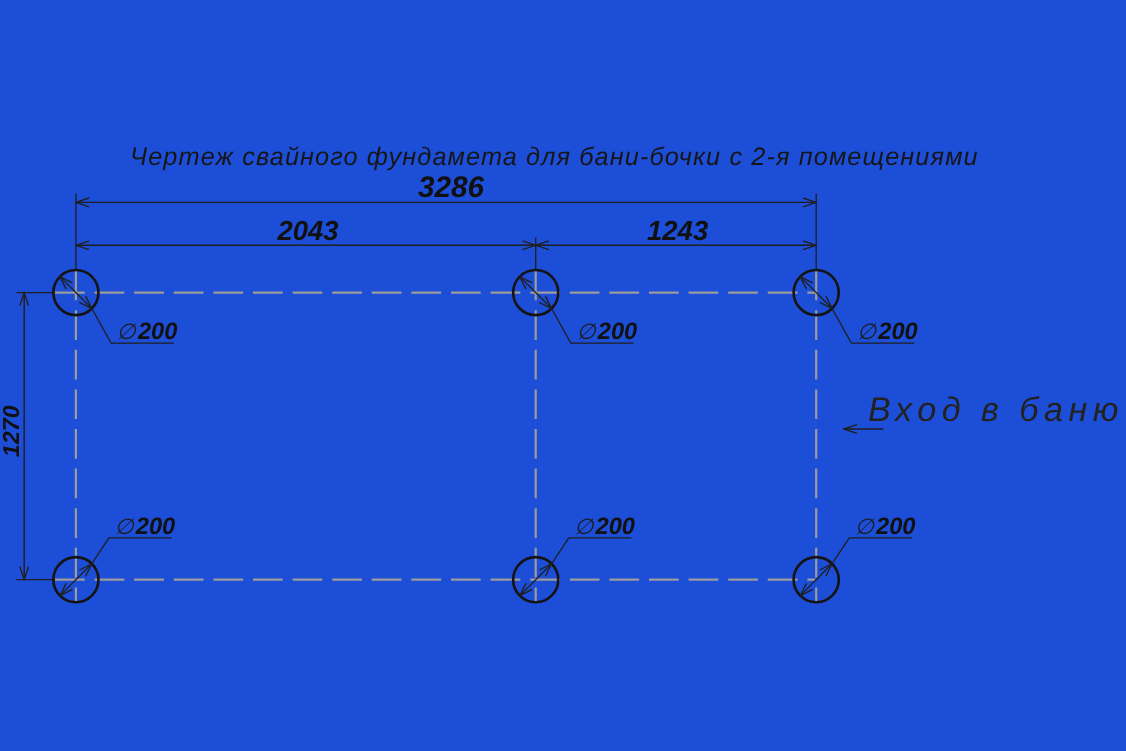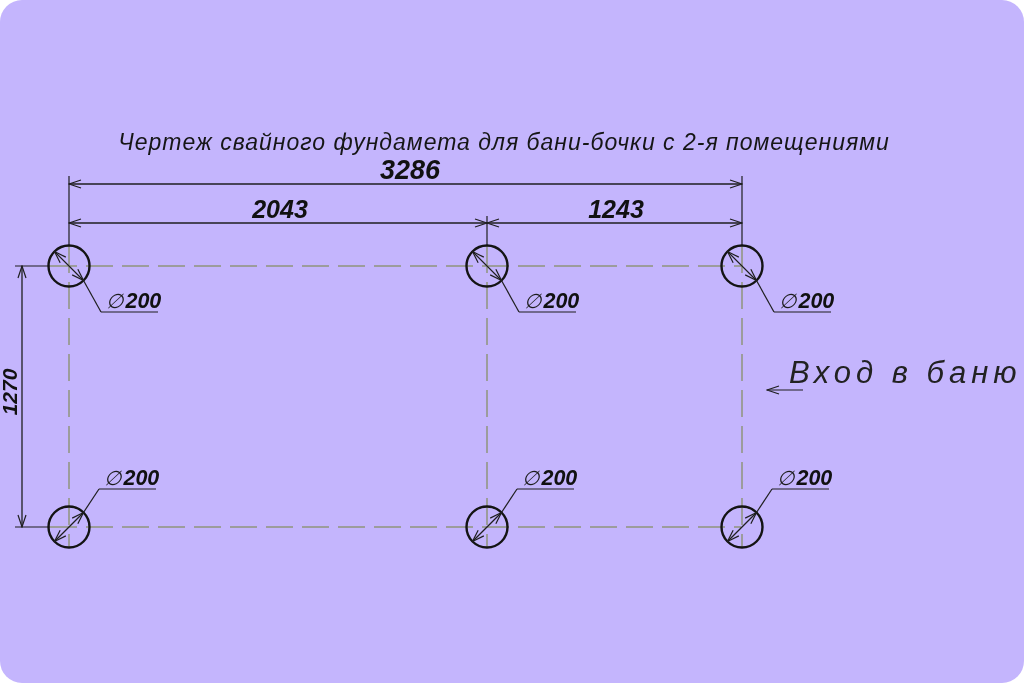--- a/index.html
+++ b/index.html
@@ -1,17 +1,17 @@
 <!DOCTYPE html>
 <html><head>
 <meta charset="utf-8">
 <style>
   html,body{margin:0;padding:0;background:#ffffff;}
-  .stage{position:relative;width:1024px;height:683px;background:#c4b5fd;overflow:hidden;
-         font-family:"Liberation Sans",sans-serif;border-radius:22px;}
+  .stage{position:relative;width:1024px;height:683px;background:#1d4ed8;overflow:hidden;
+         font-family:"Liberation Sans",sans-serif;}
   svg{display:block;}
   .thin{stroke:#1f1f1f;stroke-width:1.3;fill:none;}
   .ext{stroke:#1f1f1f;stroke-width:1.2;fill:none;}
   .circle{stroke:#141414;stroke-width:2.4;fill:none;}
   .dash{stroke:#9c9c9c;stroke-width:2;fill:none;stroke-dasharray:27 9;}
   .ttl{font-style:italic;font-size:23px;letter-spacing:1px;fill:#161616;}
   .dimnum{font-style:italic;font-weight:bold;fill:#111111;}
   .fs27{font-size:27px;} .fs25{font-size:25px;} .fs21{font-size:21px;}
   .dsym{font-style:italic;font-weight:normal;font-size:20px;fill:#1c1c1c;}
   .dval{font-style:italic;font-weight:bold;font-size:21.5px;fill:#111111;}

